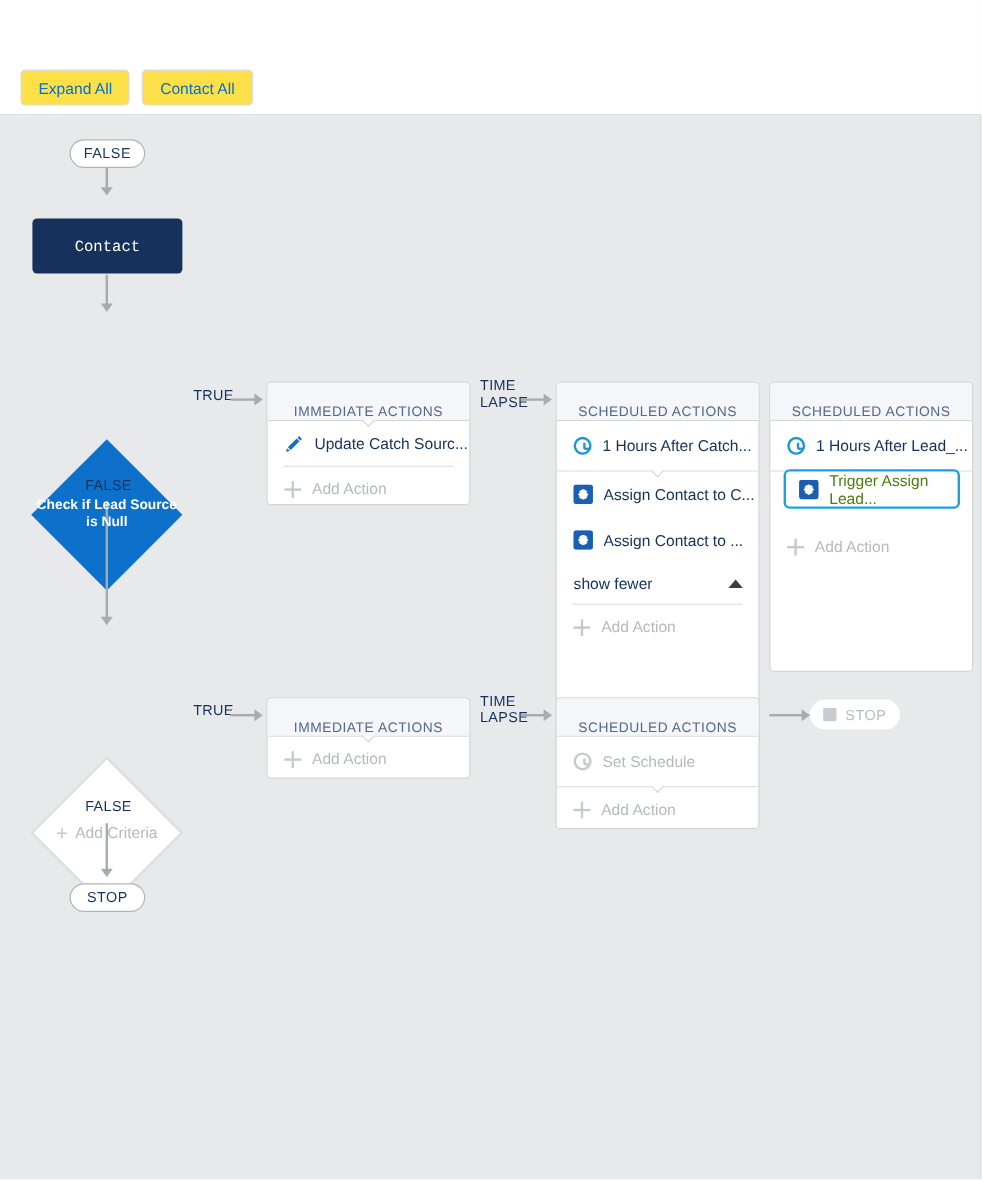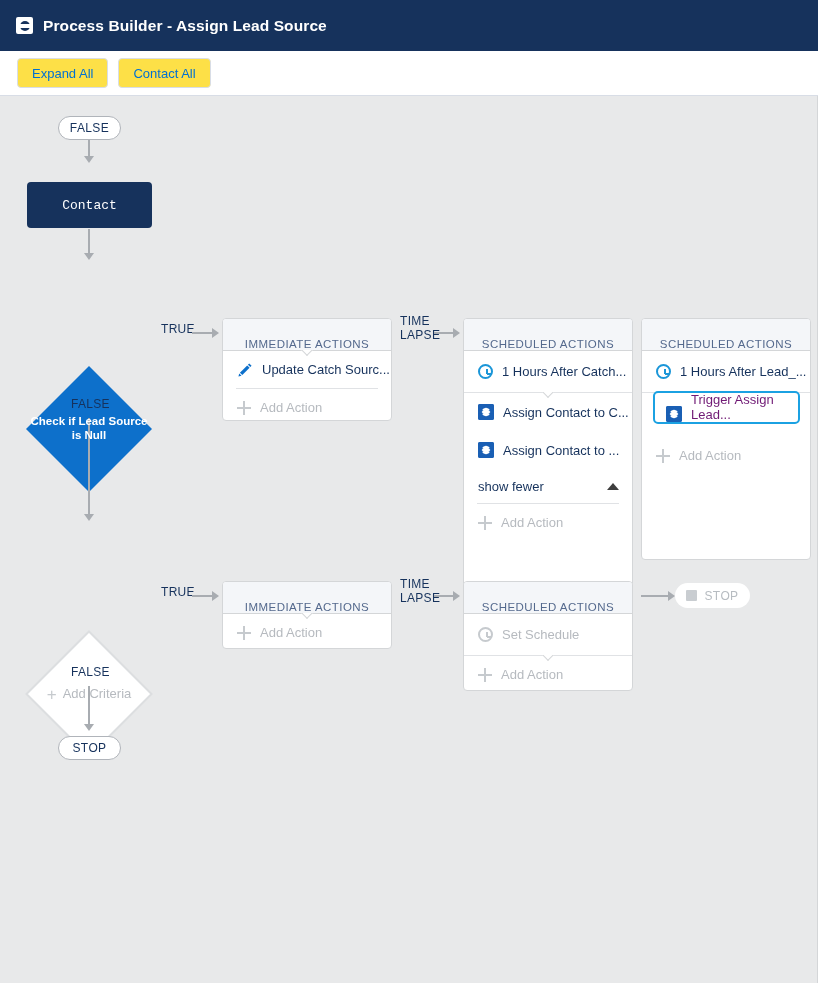--- a/index.html
+++ b/index.html
@@ -316,24 +316,24 @@
   }
 
   
   .row-selected {
     position: absolute;
     border: 2.5px solid #1ba1e2;
     border-radius: 5px;
     background: #ffffff;
     box-sizing: border-box;
     display: flex;
-    align-items: flex-end;
+    align-items: center;
     padding-left: 11px;
     font-size: 13px;
-    color: #701a75;
+    color: #4d7c0f;
     z-index: 6;
     cursor: pointer;
   }
 
   
   .conn { position: absolute; pointer-events: none; }
   .vline {
     position: absolute;
     width: 2px;
     background: #a8acb1;
@@ -365,24 +365,20 @@
     letter-spacing: 0.3px;
     white-space: nowrap;
     line-height: 1.15;
   }
 </style>
 </head>
 <body>
 
 <div id="app">
 
-  <div class="app-header">
-    <span class="header-icon"></span>
-    <span class="header-title">Process Builder - Assign Lead Source</span>
-  </div>
 
   <div class="toolbar">
     <button class="tb-btn">Expand All</button>
     <button class="tb-btn">Contact All</button>
   </div>
 
   <div class="canvas">
 
     <div class="conn">
       <div class="vline" style="left:88px; top:36px; height:28px;"></div>

